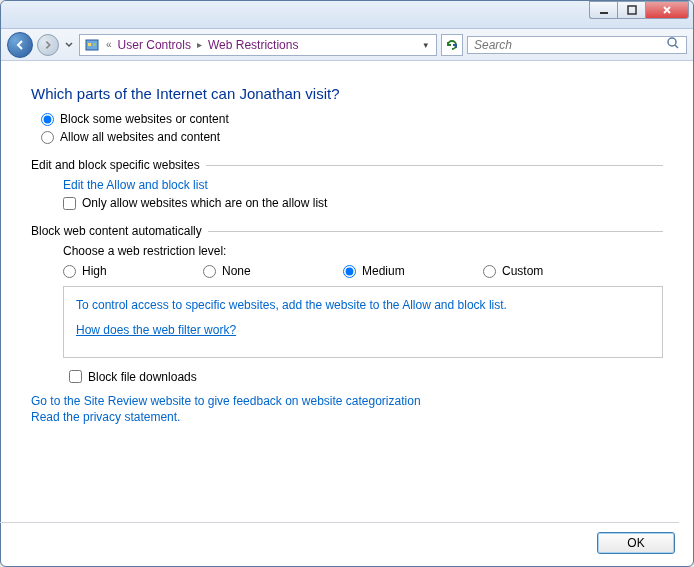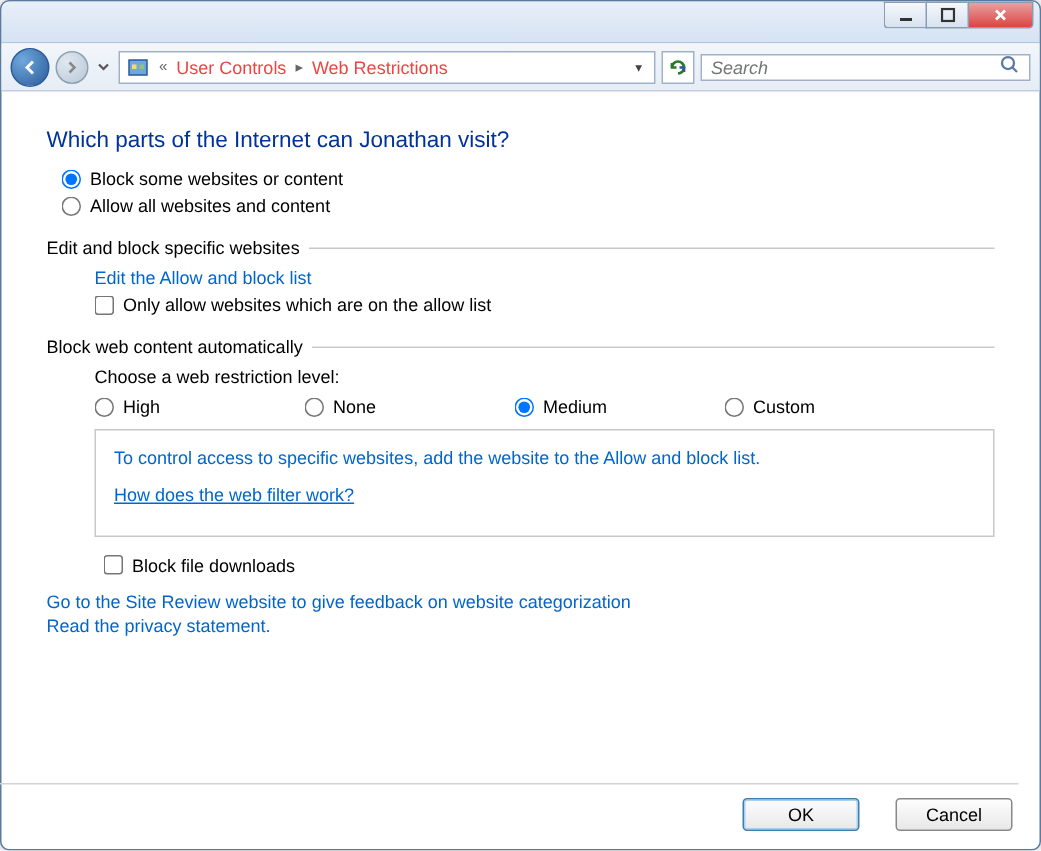--- a/index.html
+++ b/index.html
@@ -12,21 +12,21 @@
 .tbtn.max { border-right: none; }
 .tbtn.close { width: 44px; border-radius: 0 0 3px 0; background: linear-gradient(#e9a0a0, #d44); color: #fff; font-weight: bold; }
 .tbtn svg { width: 10px; height: 10px; }
 .navbar { height: 32px; background: linear-gradient(#f2f6fb, #e6edf6); border-bottom: 1px solid #c0cde0; display: flex; align-items: center; padding: 0 6px; gap: 4px; }
 .navbtn { width: 26px; height: 26px; border-radius: 50%; background: radial-gradient(circle at 30% 30%, #6fa8dc, #2a5a9a); border: 1px solid #2a5a9a; display: flex; align-items: center; justify-content: center; }
 .navbtn.fwd { background: radial-gradient(circle at 30% 30%, #e0e8f0, #b8c8d8); border-color: #90a0b0; width: 22px; height: 22px; }
 .navbtn svg { fill: #fff; }
 .drop { width: 12px; height: 20px; display: flex; align-items: center; justify-content: center; }
 .addr { flex: 1; height: 22px; border: 1px solid #a0b0c8; background: #fff; display: flex; align-items: center; padding: 0 4px; gap: 4px; }
 .sysicon { width: 16px; height: 16px; display: flex; align-items: center; justify-content: center; }
-.crumb { color: #ef4444; }
+.crumb { color: #701a75; }
 .crumbsep { color: #666; font-size: 10px; margin: 0 2px; }
 .addrdrop { margin-left: auto; color: #444; font-size: 9px; padding: 0 4px; }
 .refresh { width: 22px; height: 22px; border: 1px solid #a0b0c8; background: #fff; display: flex; align-items: center; justify-content: center; color: #2a5a9a; font-weight: bold; }
 .search { width: 220px; height: 18px; border: 1px solid #a0b0c8; background: #fff; display: flex; align-items: center; padding: 0 6px; }
 .search input { border: none; outline: none; flex: 1; font-style: italic; color: #888; font-size: 12px; font-family: inherit; }
 .content { padding: 24px 30px 10px 30px; }
 .heading { color: #003399; font-size: 15px; margin-bottom: 10px; font-weight: normal; }
 .radio-row { display: flex; align-items: center; gap: 6px; margin: 4px 0 4px 10px; }
 .radio-row input { margin: 0; }
 .section { margin-top: 14px; }
@@ -183,15 +183,14 @@
 
     <div class="footer">
       <span class="link" style="display:block;">Go to the Site Review website to give feedback on website categorization</span>
       <span class="link" style="display:block;">Read the privacy statement.</span>
     </div>
   </div>
 
   <div class="btnbar">
     <div class="line"></div>
     <button class="wbtn default">OK</button>
-    <button class="wbtn">Cancel</button>
   </div>
 </div>
 
 </body></html>

